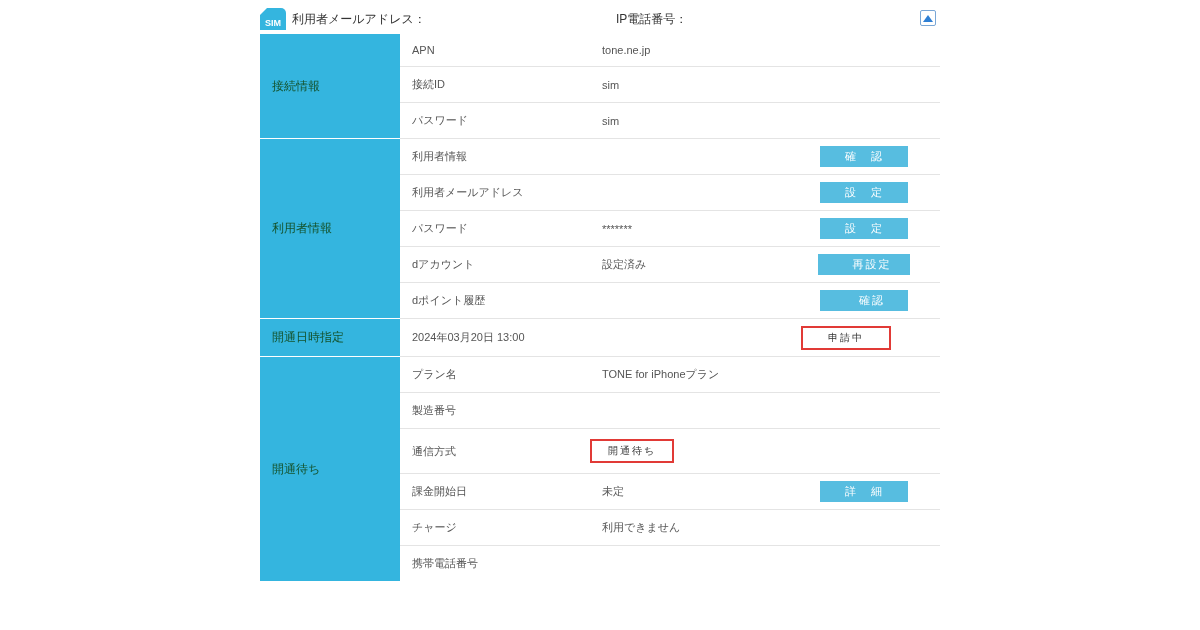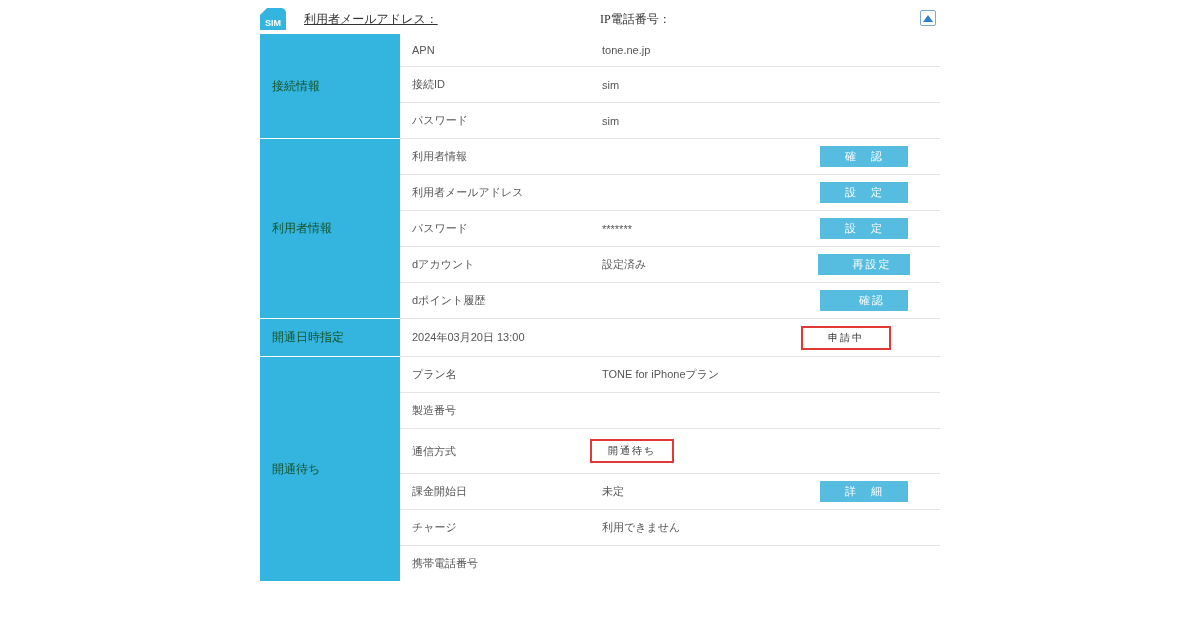--- a/index.html
+++ b/index.html
@@ -38,22 +38,22 @@
     padding-bottom: 2px;
   }
   .sim-badge::before {
     content: "";
     position: absolute;
     top: 0;
     left: 0;
     border-top: 7px solid #fff;
     border-right: 7px solid transparent;
   }
-  .hdr-label1 { margin-left: 14px; text-decoration: underline; }
-  .hdr-label2 { position: absolute; left: 340px; font-family: Liberation Serif, serif; }
+  .hdr-label1 { margin-left: 2px; }
+  .hdr-label2 { position: absolute; left: 356px; }
   .toggle-btn {
     position: absolute;
     right: 4px;
     top: 6px;
     width: 16px;
     height: 16px;
     border: 1px solid #7aa7d6;
     border-radius: 2px;
     display: flex;
     align-items: center;

